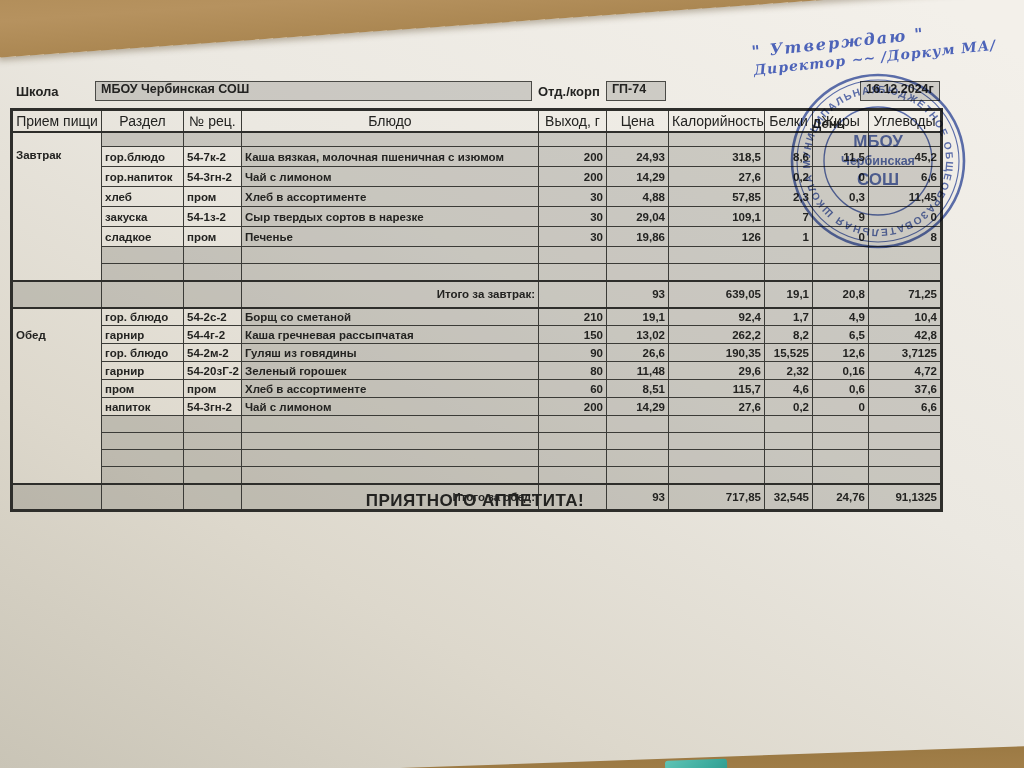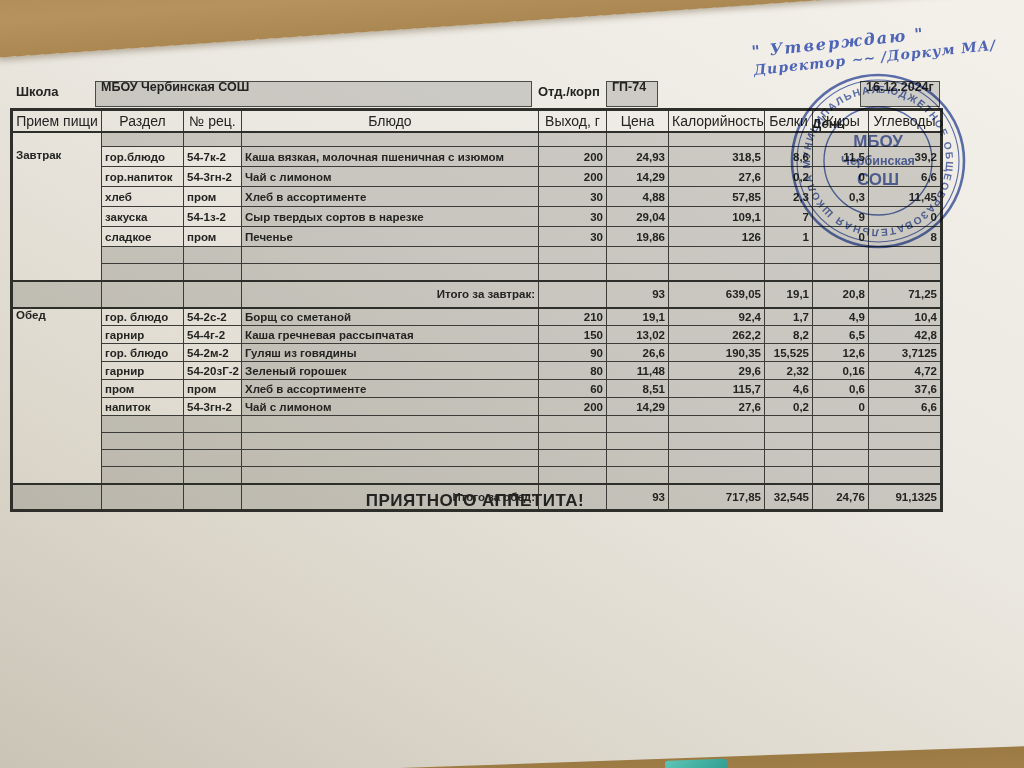--- a/index.html
+++ b/index.html
@@ -11,37 +11,37 @@
     background:linear-gradient(180deg,#a9854f 0%,#b6925f 70%,#ab8752 100%);
     transform:rotate(-4deg);transform-origin:0 0;box-shadow:0 3px 6px rgba(80,60,30,.35);}
   .desk-bottom{position:absolute;left:400px;top:768px;width:720px;height:70px;
     background:linear-gradient(180deg,#9c7a44 0%,#b08b55 100%);
     transform:rotate(-2deg);transform-origin:0 0;}
   .teal-object{position:absolute;left:265px;top:2px;width:62px;height:28px;border-radius:3px;
     background:linear-gradient(135deg,#5fc4b6 0%,#3aa99c 60%,#2f8f84 100%);}
   
   .lbl{position:absolute;font-size:13px;font-weight:600;}
   .fieldbox{position:absolute;height:20px;border:1.2px solid #4a4a46;
-    background:rgba(105,105,98,.25);display:flex;align-items:flex-end;
-    font-size:12.5px;font-weight:600;padding:12px 5px;box-sizing:border-box;white-space:nowrap;}
+    background:rgba(105,105,98,.25);display:flex;align-items:flex-start;
+    font-size:12.5px;font-weight:600;padding:0 5px;box-sizing:border-box;white-space:nowrap;}
   
   table.menu{position:absolute;left:10px;top:108px;width:930px;border-collapse:collapse;
     table-layout:fixed;border:3px solid #2e2e2b;}
   table.menu td,table.menu th{border:1px solid #3b3b37;padding:0 3px;overflow:visible;
     white-space:nowrap;font-size:11.5px;font-weight:600;box-sizing:border-box;}
   table.menu th{font-size:14px;font-weight:400;text-align:center;height:22px;
     border-bottom:2px solid #2e2e2b;}
   tr.blank-top{height:15px;} tr.blank{height:17px;}
   tr.data0{height:20px;} tr.data1{height:18px;}
   tr.total{height:27px;}
   tr.total td{border-top:2px solid #2e2e2b;border-bottom:2.5px solid #2e2e2b;font-weight:700;}
   td.g{background:rgba(100,100,94,.26);}
   td.num{text-align:right;}
   td.pp{vertical-align:top;font-weight:700;font-size:12.5px;background:transparent;margin-left:29px;}
-  td.pp.s0{padding-top:16px;} td.pp.s1{padding-top:0;}
+  td.pp.s0{padding-top:16px;} td.pp.s1{padding-top:20px;}
   td.totlabel{text-align:right;font-size:12px;}
   
   .footer-line{position:absolute;left:10px;top:491px;width:930px;text-align:center;
     font-size:17px;font-weight:700;letter-spacing:.5px;}
   
   .handwriting{position:absolute;left:752px;top:28px;width:270px;color:#3c55b4;
     font-family:"DejaVu Serif",serif;font-style:italic;transform:rotate(-6deg);
     line-height:1.25;opacity:.9;}
   .hw1{font-size:16px;letter-spacing:2px;font-weight:700;}
   .hw2{font-size:14px;letter-spacing:1px;font-weight:700;white-space:nowrap;}
@@ -57,21 +57,21 @@
   <div class="desk-top"></div>
   <div class="desk-bottom">
     <div class="teal-object"></div>
   </div>
 
   <div class="lbl" style="left:16px;top:84px;">Школа</div>
   <div class="fieldbox" style="left:95px;top:81px;width:437px;">
     <span>МБОУ Чербинская СОШ</span>
   </div>
   <div class="lbl" style="left:538px;top:84px;">Отд./корп</div>
-  <div class="fieldbox" style="left:606px;top:81px;width:52px;">
+  <div class="fieldbox" style="left:606px;top:81px;width:60px;">
     <span>ГП-74</span>
   </div>
   <div class="lbl" style="left:812px;top:72px;margin-top:44px;">День</div>
   <div class="fieldbox" style="left:860px;top:81px;width:80px;">
     <span>16.12.2024г</span>
   </div>
 
   <table class="menu">
     <colgroup>
       <col style="width:90px">
@@ -114,21 +114,21 @@
         </tr>
         <tr class="data0">
           <td>гор.блюдо</td>
           <td>54-7к-2</td>
           <td class="g">Каша вязкая, молочная пшеничная с изюмом</td>
           <td class="g num">200</td>
           <td class="g num">24,93</td>
           <td class="g num">318,5</td>
           <td class="g num">8,6</td>
           <td class="g num">11,5</td>
-          <td class="g num">39,2</td>
+          <td class="g num">45,2</td>
         </tr>
         <tr class="data0">
           <td>гор.напиток</td>
           <td>54-3гн-2</td>
           <td class="g">Чай с лимоном</td>
           <td class="g num">200</td>
           <td class="g num">14,29</td>
           <td class="g num">27,6</td>
           <td class="g num">0,2</td>
           <td class="g num">0</td>

